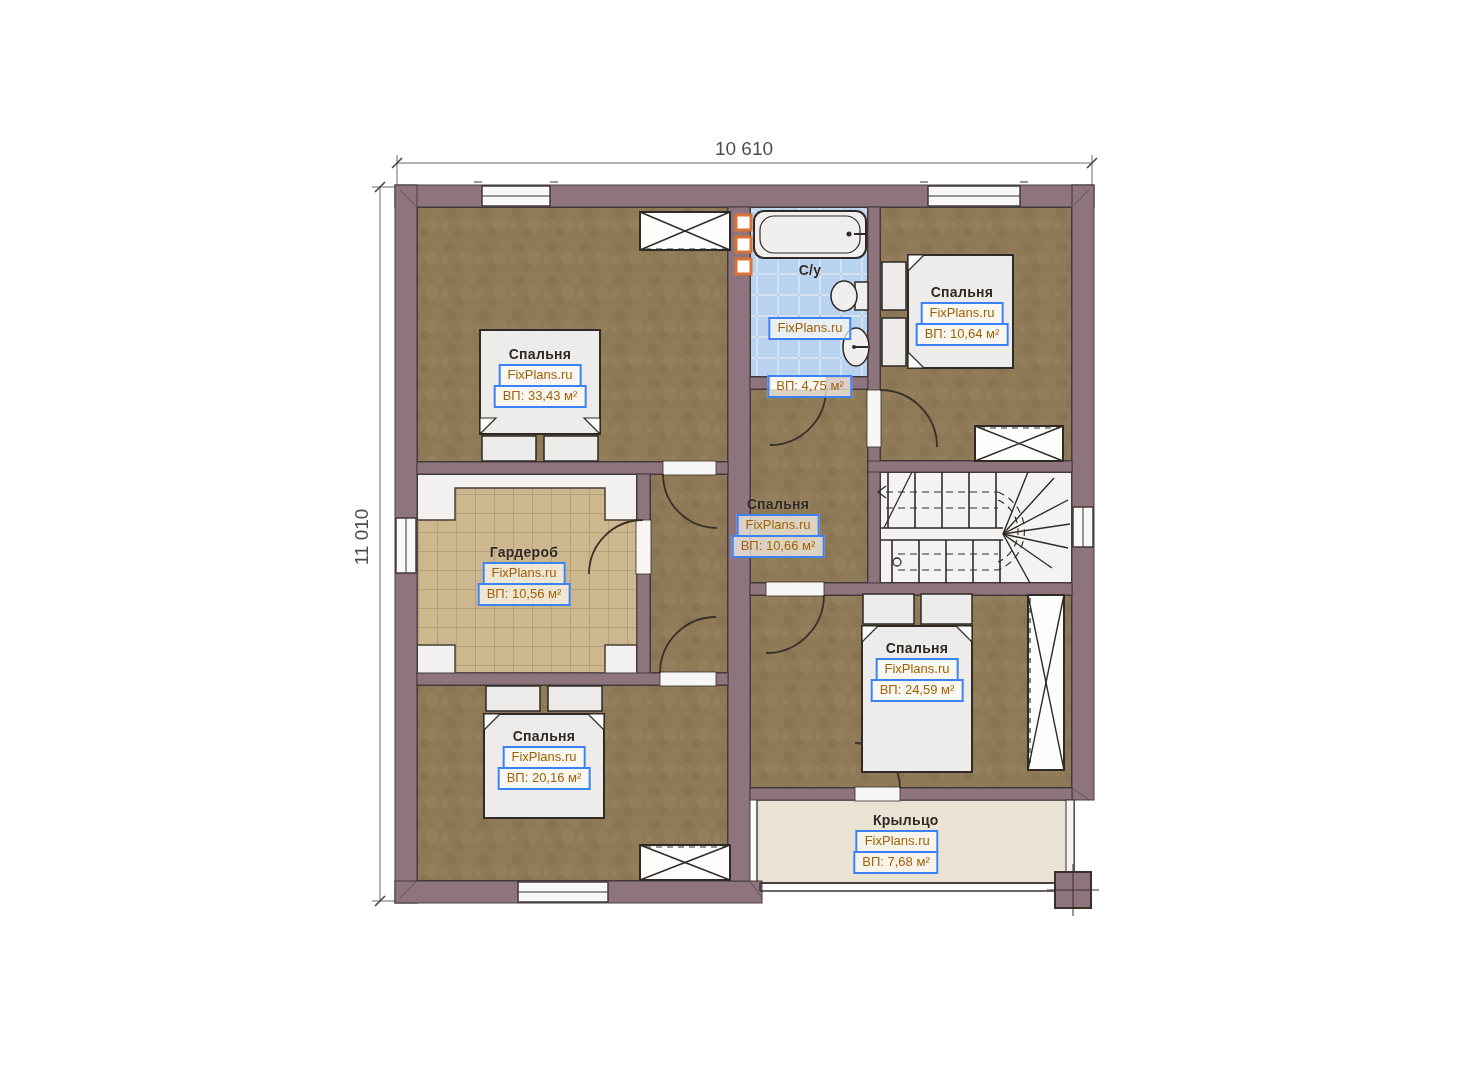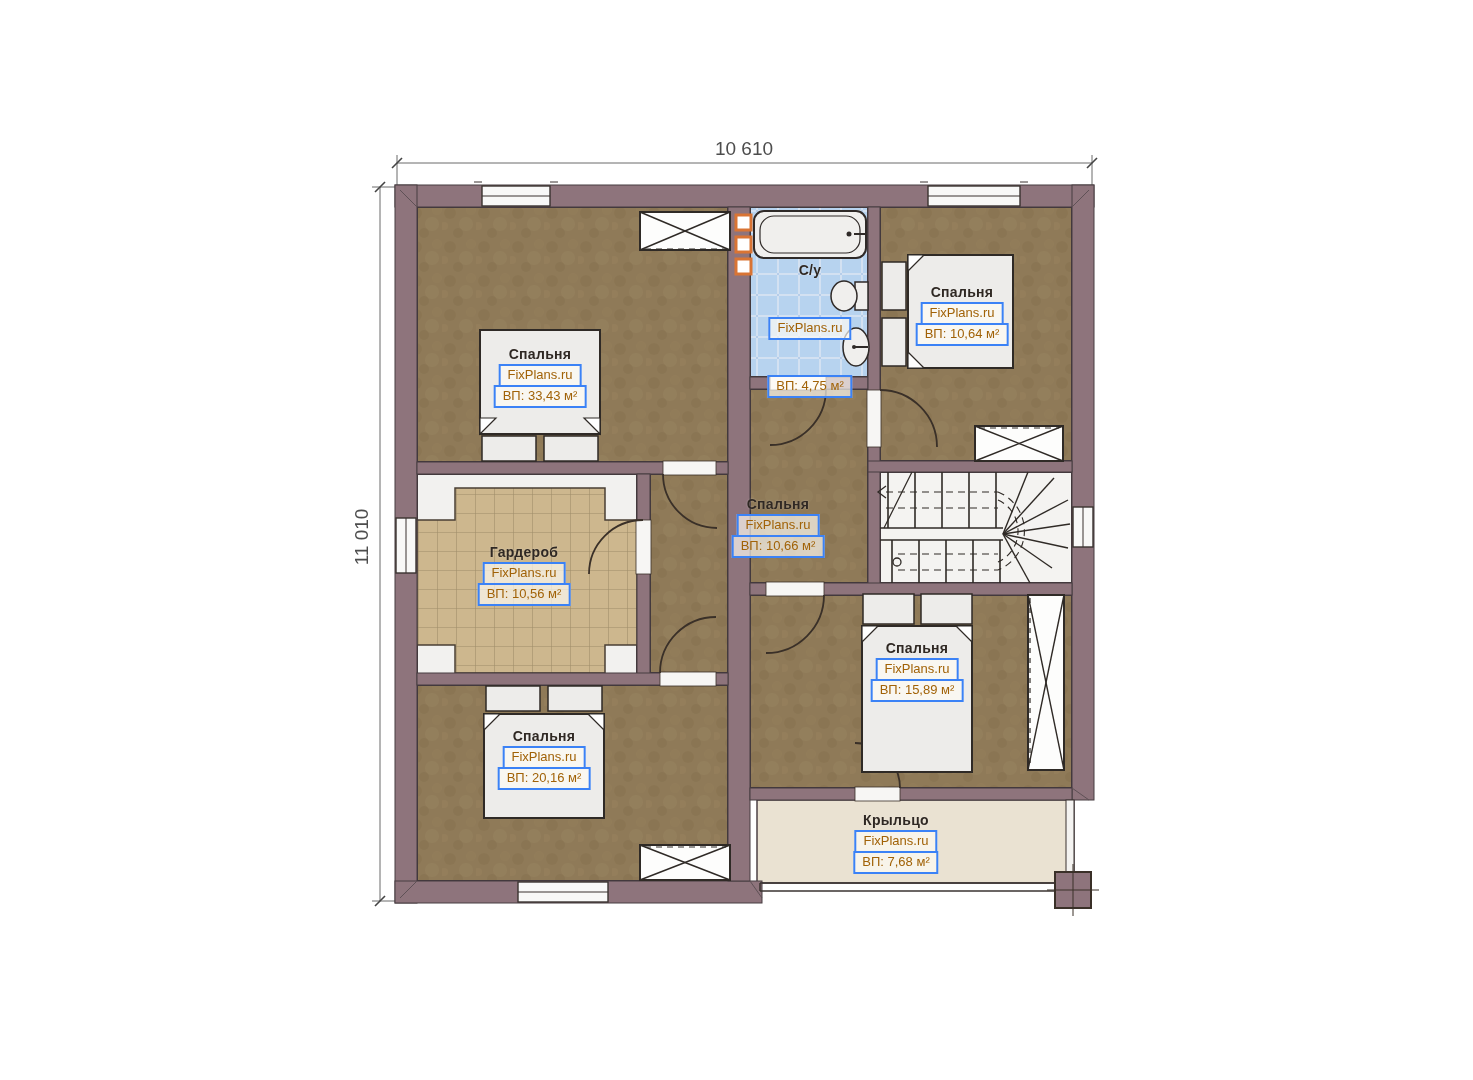--- a/index.html
+++ b/index.html
@@ -311,28 +311,28 @@
 
 <div class="rlabel" style="left:778px;top:496px;">
   <div class="rname">Спальня</div>
   <div class="rbox">FixPlans.ru</div>
   <div class="rbox">ВП: 10,66 м²</div>
 </div>
 
 <div class="rlabel" style="left:917px;top:640px;">
   <div class="rname">Спальня</div>
   <div class="rbox">FixPlans.ru</div>
-  <div class="rbox">ВП: 15,89 м²</div>
+  <div class="rbox">ВП: 24,59 м²</div>
 </div>
 
 <div class="rlabel" style="left:544px;top:728px;">
   <div class="rname">Спальня</div>
   <div class="rbox">FixPlans.ru</div>
   <div class="rbox">ВП: 20,16 м²</div>
 </div>
 
-<div class="rlabel" style="left:896px;top:812px;">
+<div class="rlabel" style="left:896px;top:812px;align-items:flex-end;">
   <div class="rname">Крыльцо</div>
   <div class="rbox">FixPlans.ru</div>
   <div class="rbox">ВП: 7,68 м²</div>
 </div>
 
 </div>
 
 </body></html>

